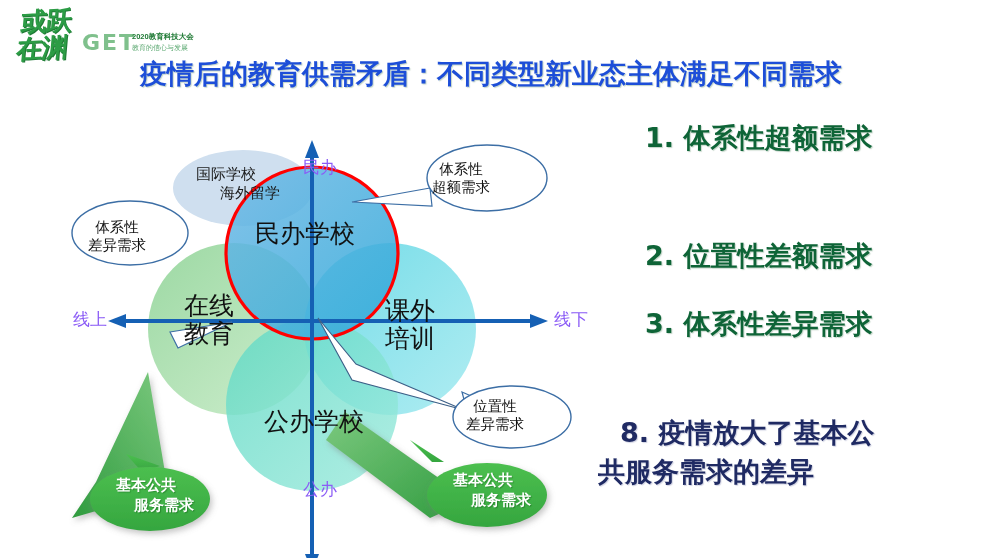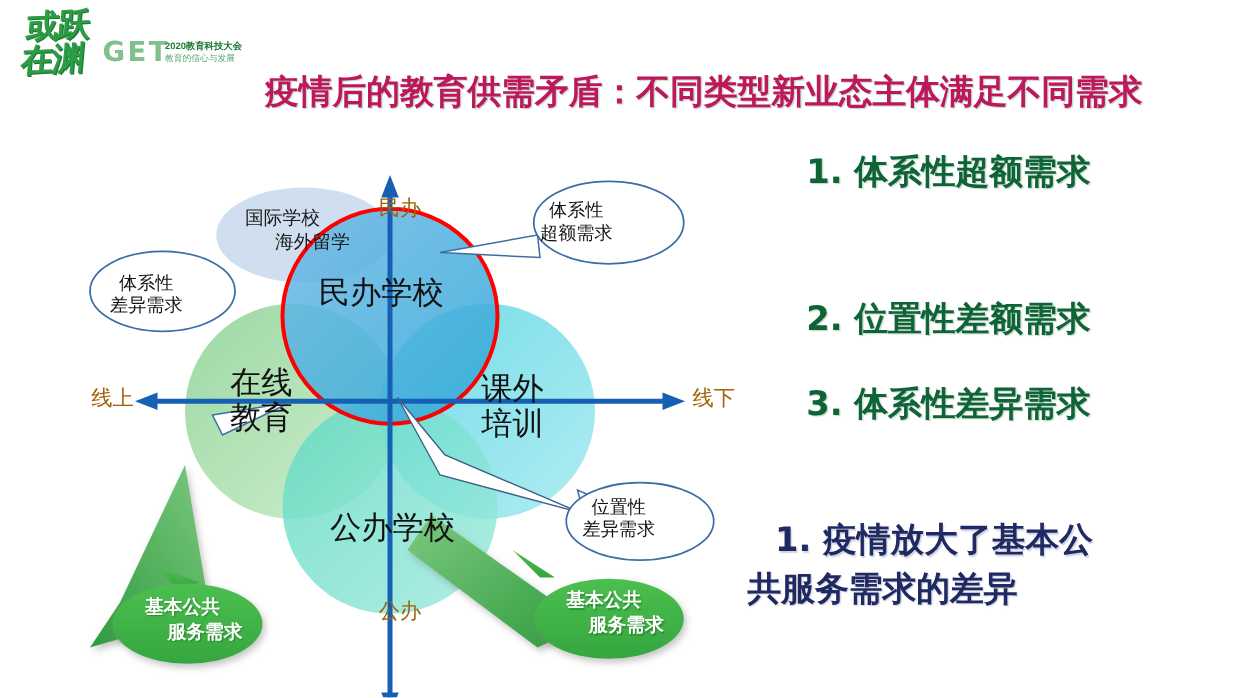--- a/index.html
+++ b/index.html
@@ -36,26 +36,25 @@
     white-space:nowrap;
   }
   .logo-sub2{
     position:absolute;left:118px;top:37px;
     font-size:7px;line-height:9px;color:#5aa870;
     white-space:nowrap;
   }
 
   
   #title{
-    position:absolute;left:153px;top:58px;width:820px;
+    position:absolute;left:140px;top:58px;width:820px;
     font-family:"DejaVu Sans","Liberation Sans",sans-serif;
     font-weight:700;font-size:27px;line-height:32px;
-    color:#be185d;white-space:nowrap;
+    color:#1d4ed8;white-space:nowrap;
     text-shadow:1px 1px 1px rgba(120,160,130,.45);
-    text-align:center;
   }
 
   
   .bullet{
     position:absolute;
     font-family:"DejaVu Sans","Liberation Sans",sans-serif;
     font-weight:700;font-size:27px;line-height:34px;
     color:#0e6437;white-space:nowrap;
     text-shadow:1px 1px 1px rgba(120,160,130,.45);
   }
@@ -72,21 +71,21 @@
   
   #diagram{position:absolute;left:0;top:110px;width:620px;height:448px;}
   #diagram svg{display:block;}
 
   .dg-label{
     position:absolute;
     font-family:"DejaVu Sans","Liberation Sans",sans-serif;
     color:#1a1a1a;white-space:nowrap;pointer-events:none;
   }
   
-  .axis-lab{font-size:17px;line-height:19px;font-weight:400;color:#a16207;}
+  .axis-lab{font-size:17px;line-height:19px;font-weight:400;color:#8b5cf6;}
   #ax-top{left:303px;top:158px;}
   #ax-bottom{left:303px;top:480px;}
   #ax-left{left:73px;top:310px;}
   #ax-right{left:554px;top:310px;}
 
   
   .circ-name{
     font-size:25px;line-height:28px;color:#111;font-weight:400;
     font-family:"DejaVu Sans","Liberation Sans",sans-serif;
     text-align:right;
@@ -139,21 +138,21 @@
     <div class="logo-sub1">2020教育科技大会</div>
     <div class="logo-sub2">教育的信心与发展</div>
   </div>
 
   <div id="title">疫情后的教育供需矛盾：不同类型新业态主体满足不同需求</div>
 
   <div class="bullet" id="b1">1. 体系性超额需求</div>
   <div class="bullet" id="b2">2. 位置性差额需求</div>
   <div class="bullet" id="b3">3. 体系性差异需求</div>
   <div class="bullet" id="b4">
-    <span>1. 疫情放大了基本公</span>
+    <span>8. 疫情放大了基本公</span>
     <span class="l2">共服务需求的差异</span>
   </div>
 
   <div id="diagram">
     <svg width="620" height="448" viewBox="0 0 620 448" xmlns="http://www.w3.org/2000/svg">
       <defs>
         <linearGradient id="gGreen" x1="0" y1="0" x2="1" y2="1">
           <stop offset="0%" stop-color="#8ed396"></stop>
             <stop offset="100%" stop-color="#c9ecc8"></stop>
         </linearGradient>

